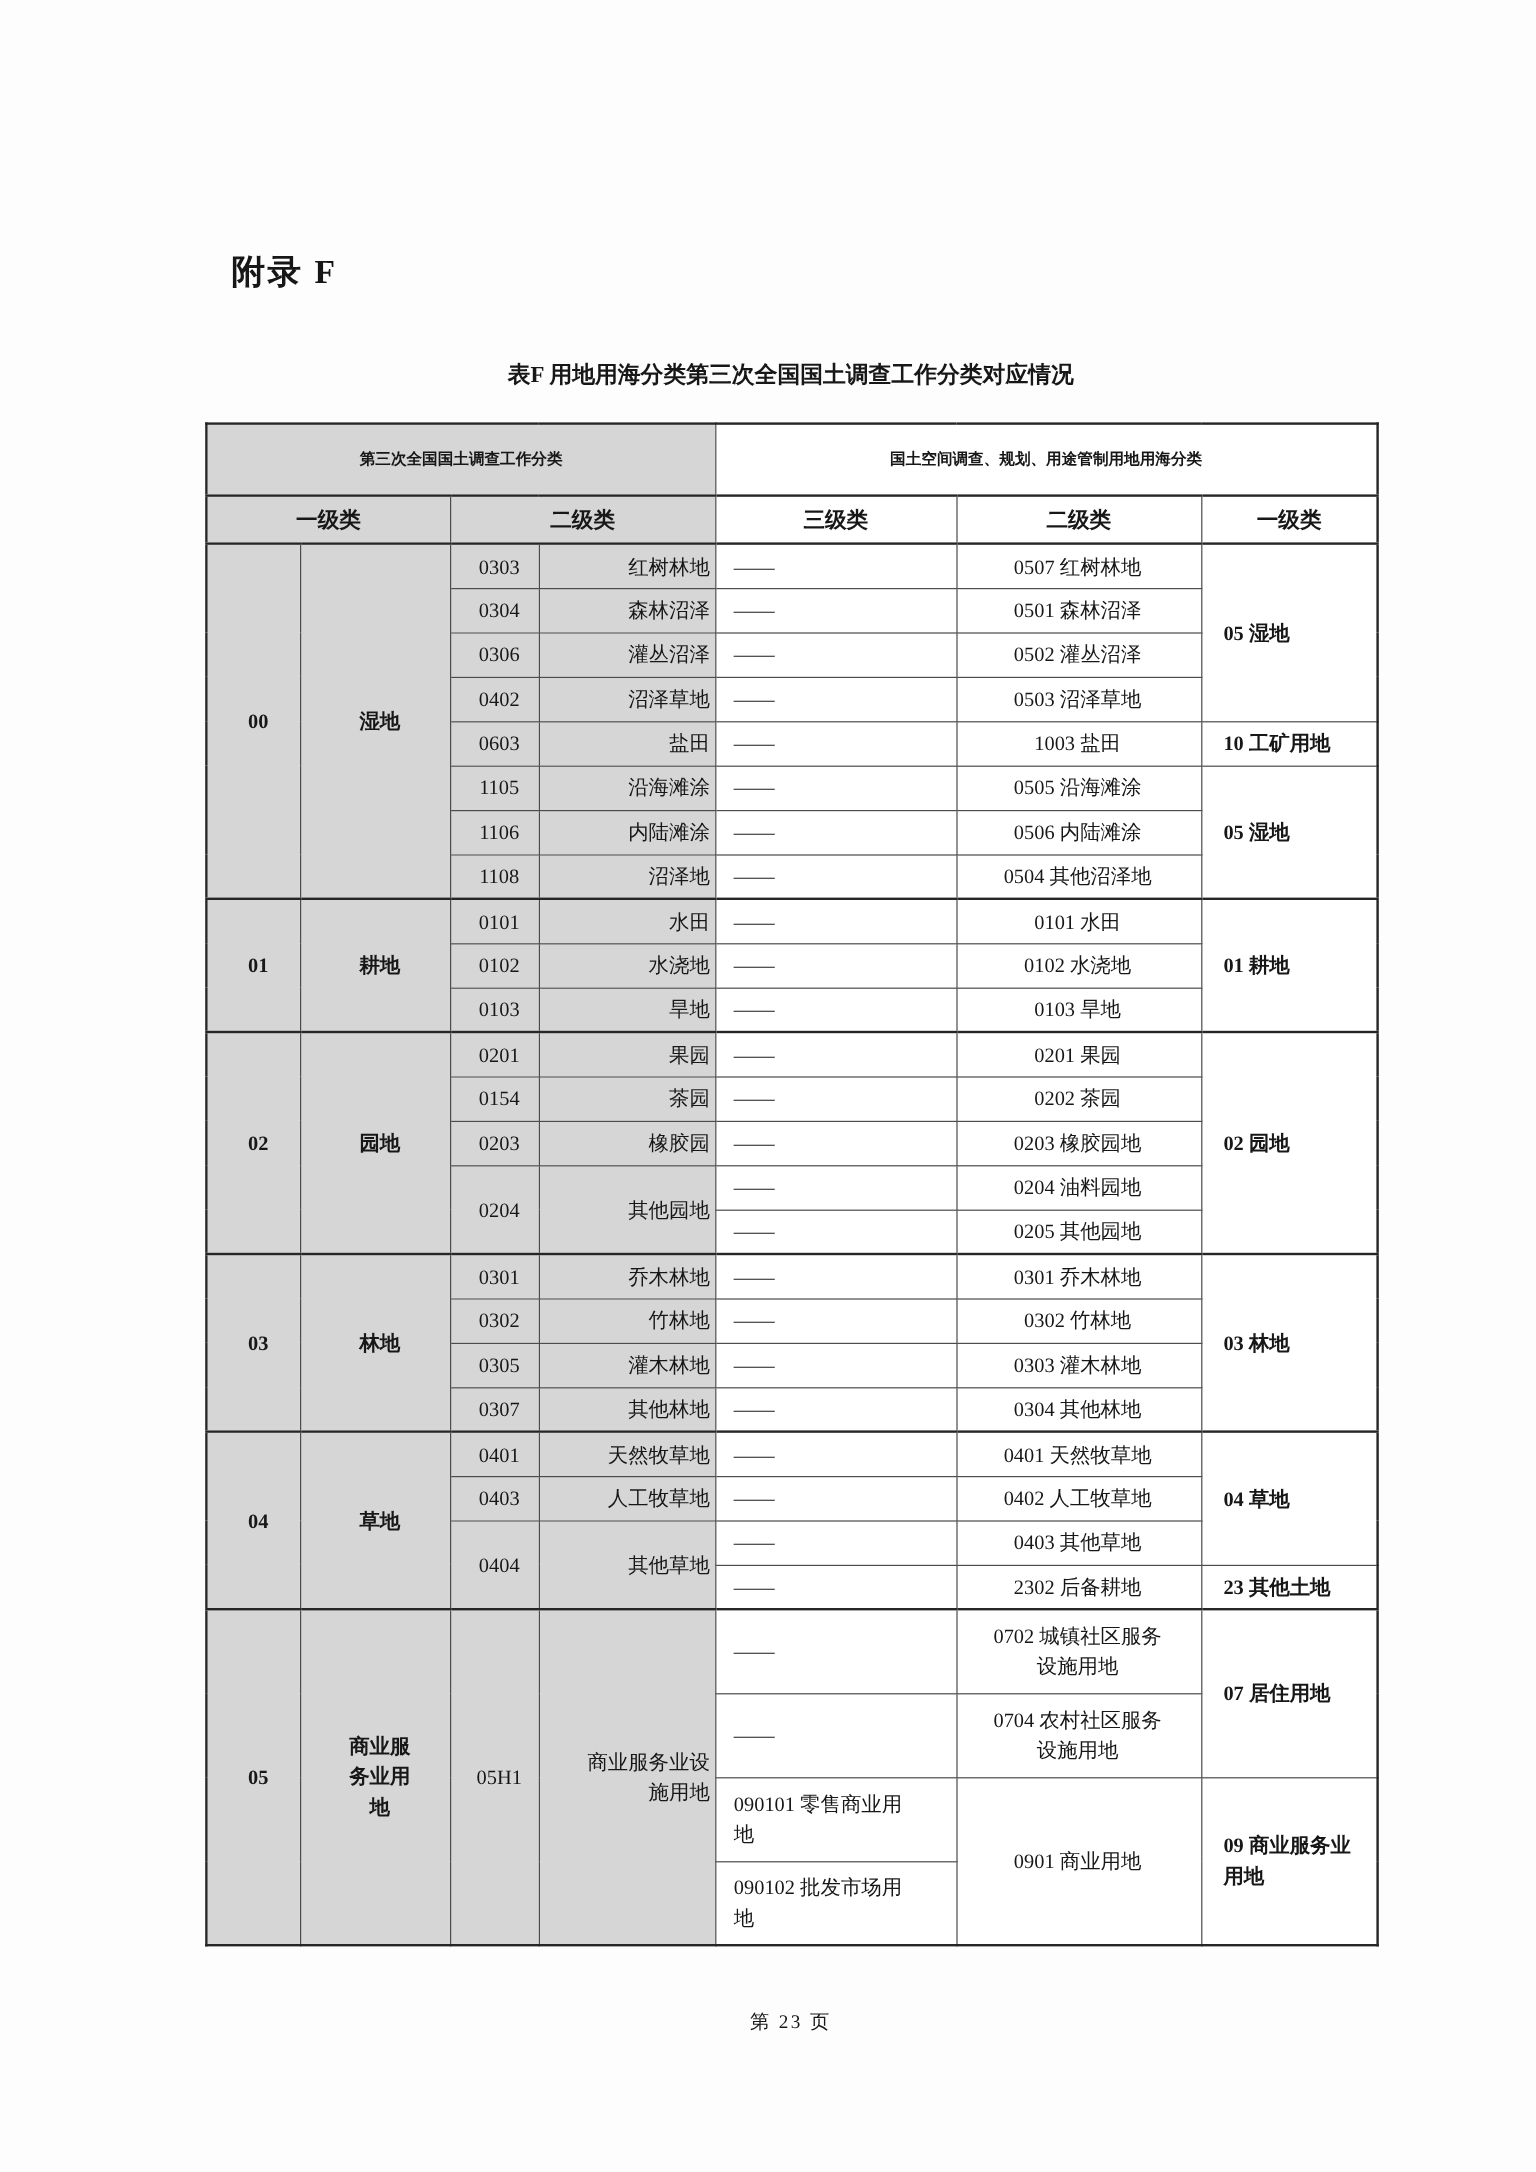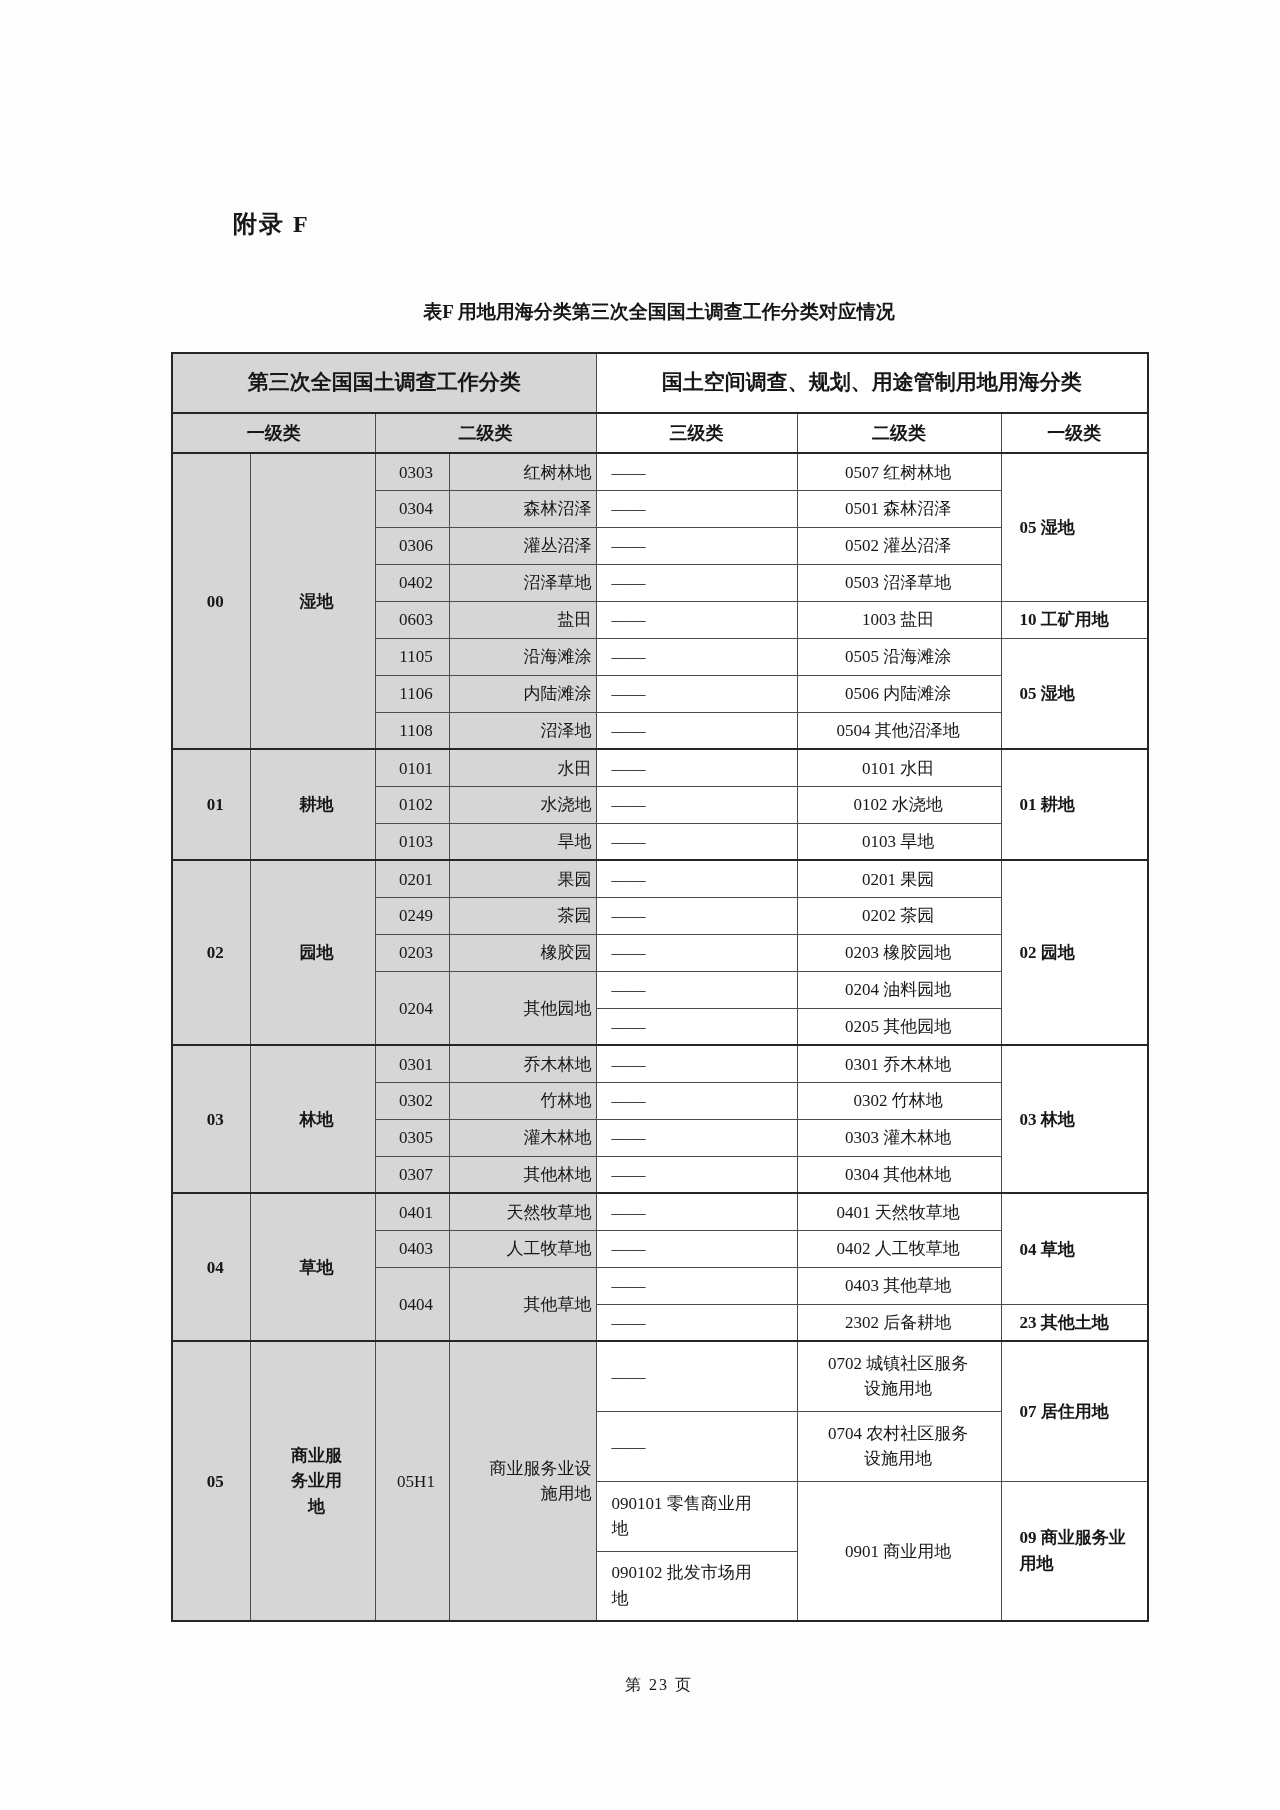--- a/index.html
+++ b/index.html
@@ -13,21 +13,21 @@
   body{
     width:1280px;height:1810px;
     background:var(--page-bg);
     color:var(--text);
     font-family:"Liberation Serif","DejaVu Serif",serif;
     position:relative;
     overflow:hidden;
   }
   .appendix-title{
     position:absolute;left:193px;top:208px;
-    font-size:24px;font-weight:bold;letter-spacing:2px;margin-left:40px;
+    font-size:28px;font-weight:bold;letter-spacing:2px;
   }
   .table-caption{
     position:absolute;left:171px;top:299px;width:976px;
     text-align:center;font-size:19px;font-weight:bold;
   }
   table.main{
     position:absolute;left:171px;top:352px;width:976px;
     border-collapse:collapse;table-layout:fixed;
     border:2px solid var(--outer-border);
   }
@@ -37,21 +37,21 @@
     border:1px solid var(--border);
     vertical-align:middle;
     padding:2px 4px;
     line-height:1.5;
     font-size:17px;
     overflow:hidden;
   }
   th{font-weight:bold;text-align:center;font-size:18px;background:#fff;}
   th.gray{background:var(--cell-fill);}
   thead tr:nth-child(1){height:60px}
-  thead tr:nth-child(1) th{font-size:21px}
+  thead tr:nth-child(1) th{font-size:13px}
   thead tr:nth-child(2){height:40px}
   thead tr:nth-child(2) th{border-top:2px solid var(--outer-border)}
   tbody tr{height:37px}
   tbody tr:nth-child(n+25){height:70px}
   tbody td{background:#fff;}
   td[data-col="0"],td[data-col="1"],td[data-col="2"],td[data-col="3"]{background:var(--cell-fill);}
   td[data-col="0"],td[data-col="1"],td[data-col="2"]{text-align:center;padding-left:12px;}
   td[data-col="0"],td[data-col="1"]{font-weight:bold;}
   td[data-col="3"]{text-align:right;padding-left:9px;}
   td[data-col="4"]{text-align:left;padding-left:15px;}
@@ -177,21 +177,21 @@
       <tr class="sec">
         <td data-col="0" rowspan="5"><span class="ct">02</span></td>
         <td data-col="1" rowspan="5"><span class="ct">园地</span></td>
         <td data-col="2"><span class="ct">0201</span></td>
         <td data-col="3"><span class="ct">果园</span></td>
         <td data-col="4"><span class="ct">——</span></td>
         <td data-col="5"><span class="ct">0201 果园</span></td>
         <td data-col="6" rowspan="5"><span class="ct">02 园地</span></td>
       </tr>
       <tr>
-        <td data-col="2"><span class="ct">0249</span></td>
+        <td data-col="2"><span class="ct">0154</span></td>
         <td data-col="3"><span class="ct">茶园</span></td>
         <td data-col="4"><span class="ct">——</span></td>
         <td data-col="5"><span class="ct">0202 茶园</span></td>
       </tr>
       <tr>
         <td data-col="2"><span class="ct">0203</span></td>
         <td data-col="3"><span class="ct">橡胶园</span></td>
         <td data-col="4"><span class="ct">——</span></td>
         <td data-col="5"><span class="ct">0203 橡胶园地</span></td>
       </tr>

